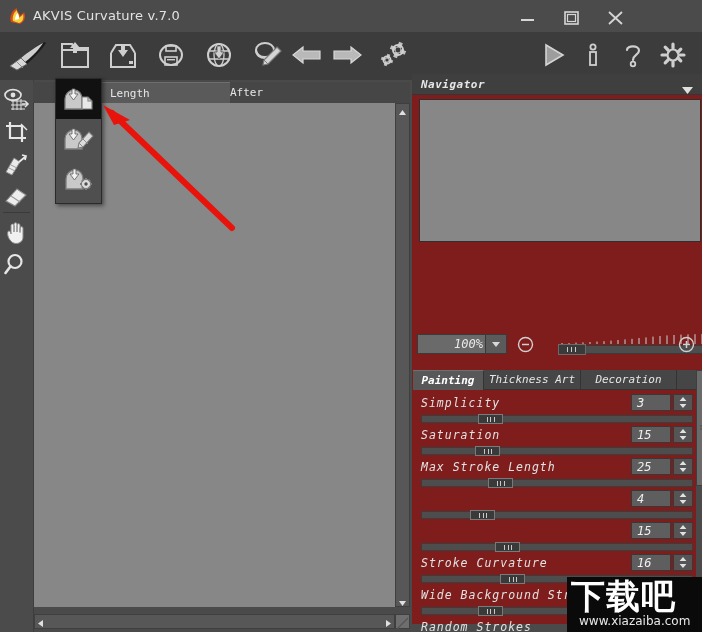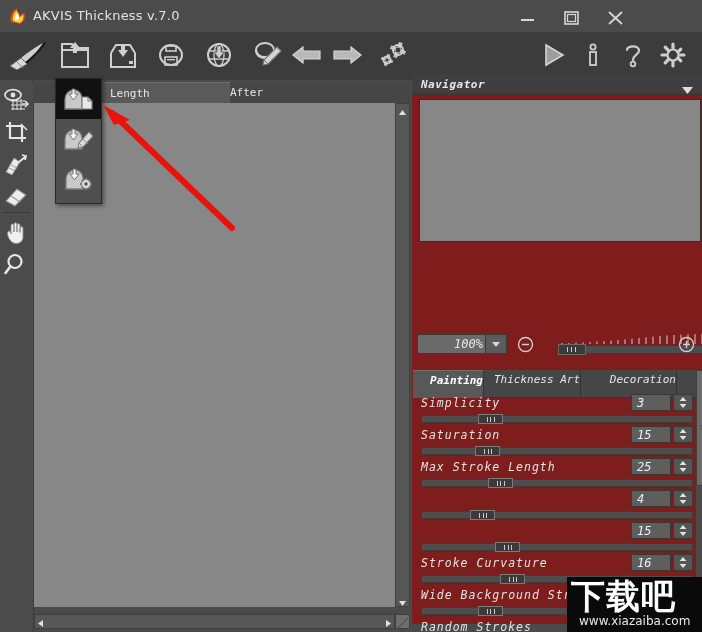--- a/index.html
+++ b/index.html
@@ -76,21 +76,21 @@
          border:1px solid #3a3a3a;box-sizing:border-box;cursor:default;}
   .circbtn{position:absolute;top:4px;width:17px;height:17px;cursor:default;}
   .zslider{position:absolute;left:148px;top:13px;width:184px;height:9px;background:#4d4d4d;
            border:1px solid #3a3a3a;box-sizing:border-box;}
   .zs-handle{position:absolute;left:146px;top:12px;width:28px;height:11px;background:#3a3a3a;
              border:1px solid #6a6a6a;box-sizing:border-box;}
   .ticks{position:absolute;left:148px;top:0px;width:184px;height:13px;}
 
   
   .stabs{position:absolute;left:0;top:296px;width:290px;height:20px;}
-  .stab{position:absolute;top:0;height:28px;line-height:20px;text-align:right;font-size:11px;
+  .stab{position:absolute;top:0;height:20px;line-height:20px;text-align:center;font-size:11px;
         color:#e6e6e6;cursor:default;background:#464646;border-right:1px solid #343434;
         border-bottom:1px solid #343434;box-sizing:border-box;}
   .stab.active{background:#585858;color:#fff;font-weight:bold;border-top:1px solid #6e6e6e;
                border-bottom:none;}
 
   
   .prow{position:absolute;left:0;width:290px;height:32px;}
   .plabel{position:absolute;left:9px;top:2px;font-size:11.5px;color:#e2e2e2;letter-spacing:1px;}
   .pbox{position:absolute;left:219px;top:0px;width:40px;height:17px;background:#5e5e5e;
         border:1px solid #383838;box-sizing:border-box;}
@@ -120,21 +120,21 @@
 <div id="app">
 
   <div class="titlebar">
     <div class="tb-logo">
       <svg width="19" height="18" viewBox="0 0 19 18">
         <path d="M3 15 C1 10 4 3 9 1 C8 5 12 5 12 9 C13 7 15 7 16 5 C18 9 17 15 12 17 Z" fill="#d94a18"></path>
         <path d="M5 14 C4 10 6 5 9 3 C9 7 12 7 11 11 C13 9 14 9 15 7 C16 11 15 15 11 16 Z" fill="#f2d33a"></path>
         <path d="M7 13 C7 10 8 7 10 6 C10 9 12 9 11 12 Z" fill="#ffffff"></path>
       </svg>
     </div>
-    <div class="tb-title">AKVIS Thickness v.7.0</div>
+    <div class="tb-title">AKVIS Curvature v.7.0</div>
 
     <div class="wbtn" id="btn-min">
       <svg width="30" height="18" viewBox="0 0 30 18">
         <rect x="9" y="11" width="13" height="2" fill="#d6d6d6"></rect>
       </svg>
     </div>
     <div class="wbtn" id="btn-max">
       <svg width="30" height="18" viewBox="0 0 30 18">
         <rect x="9" y="4" width="13" height="12" fill="none" stroke="#d6d6d6" stroke-width="1.6"></rect>
         <rect x="11.5" y="6.5" width="8" height="7" fill="none" stroke="#d6d6d6" stroke-width="1.2"></rect>

